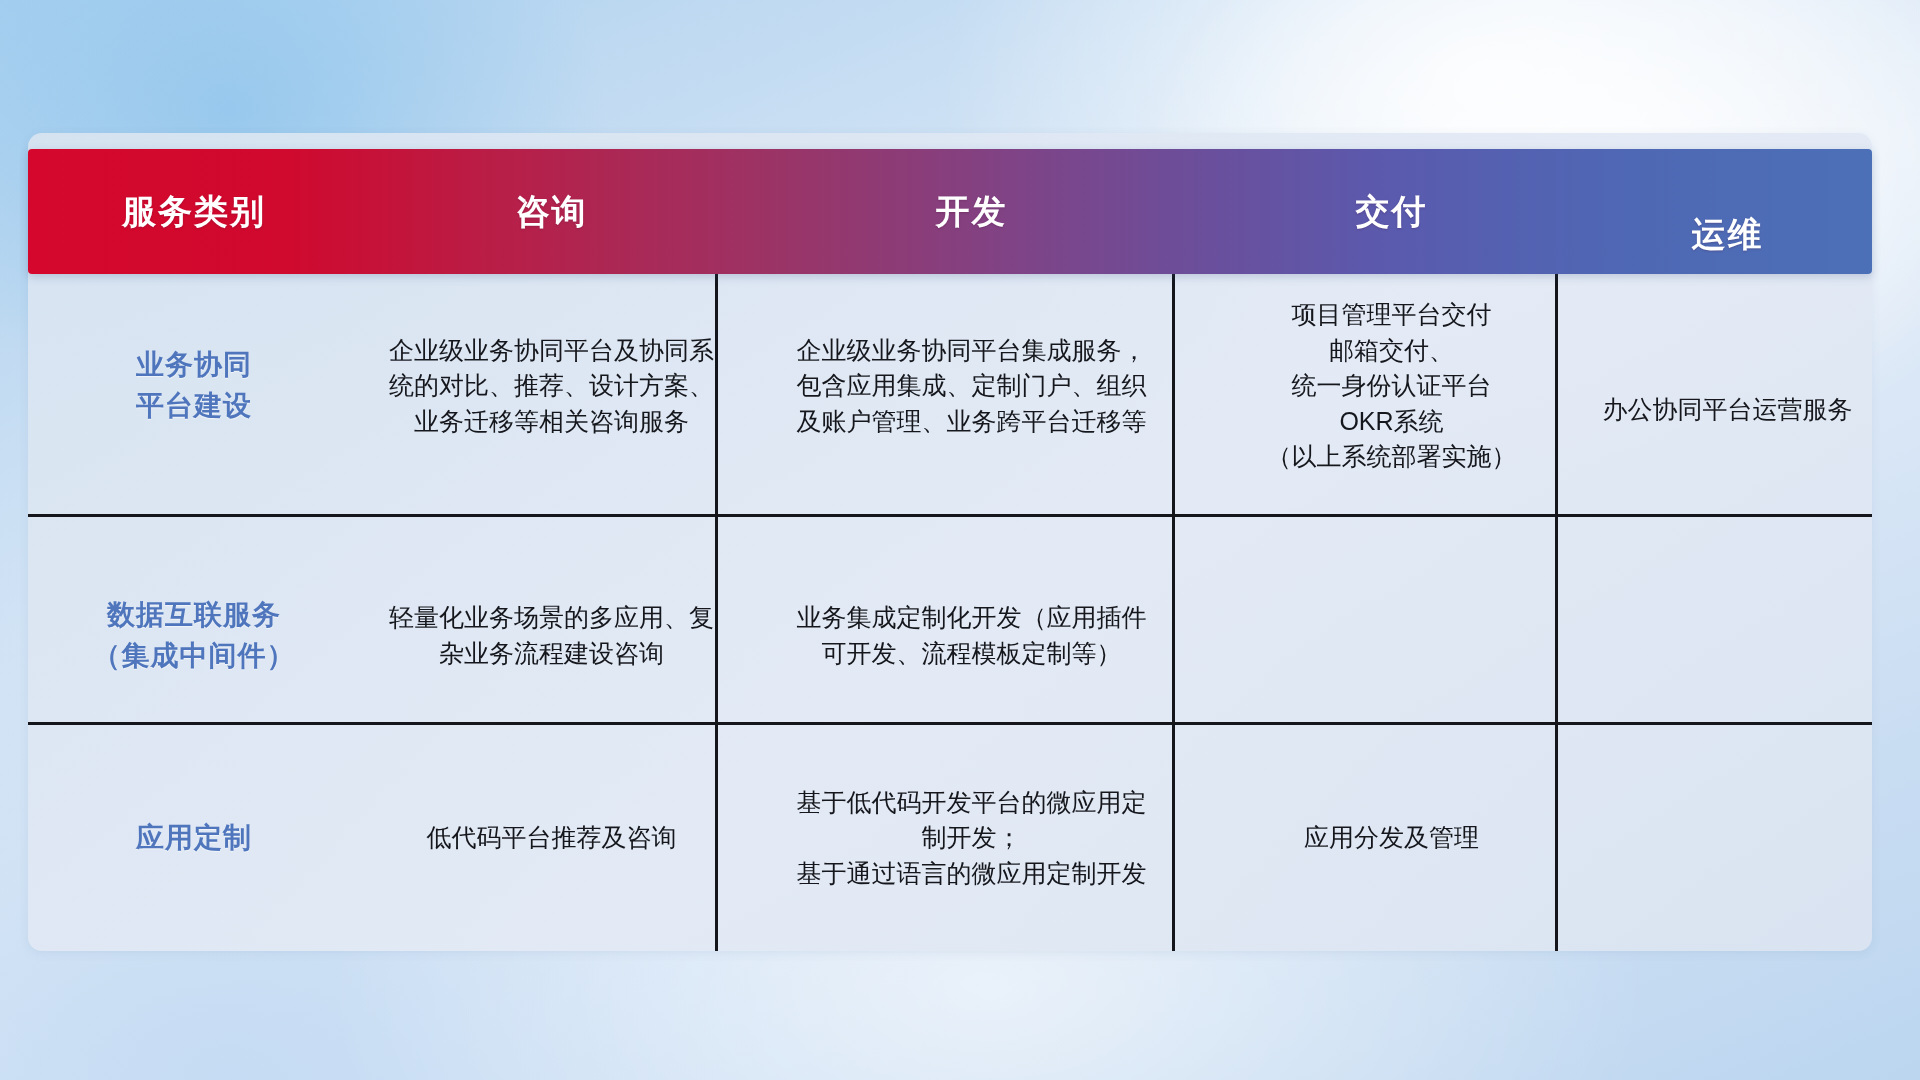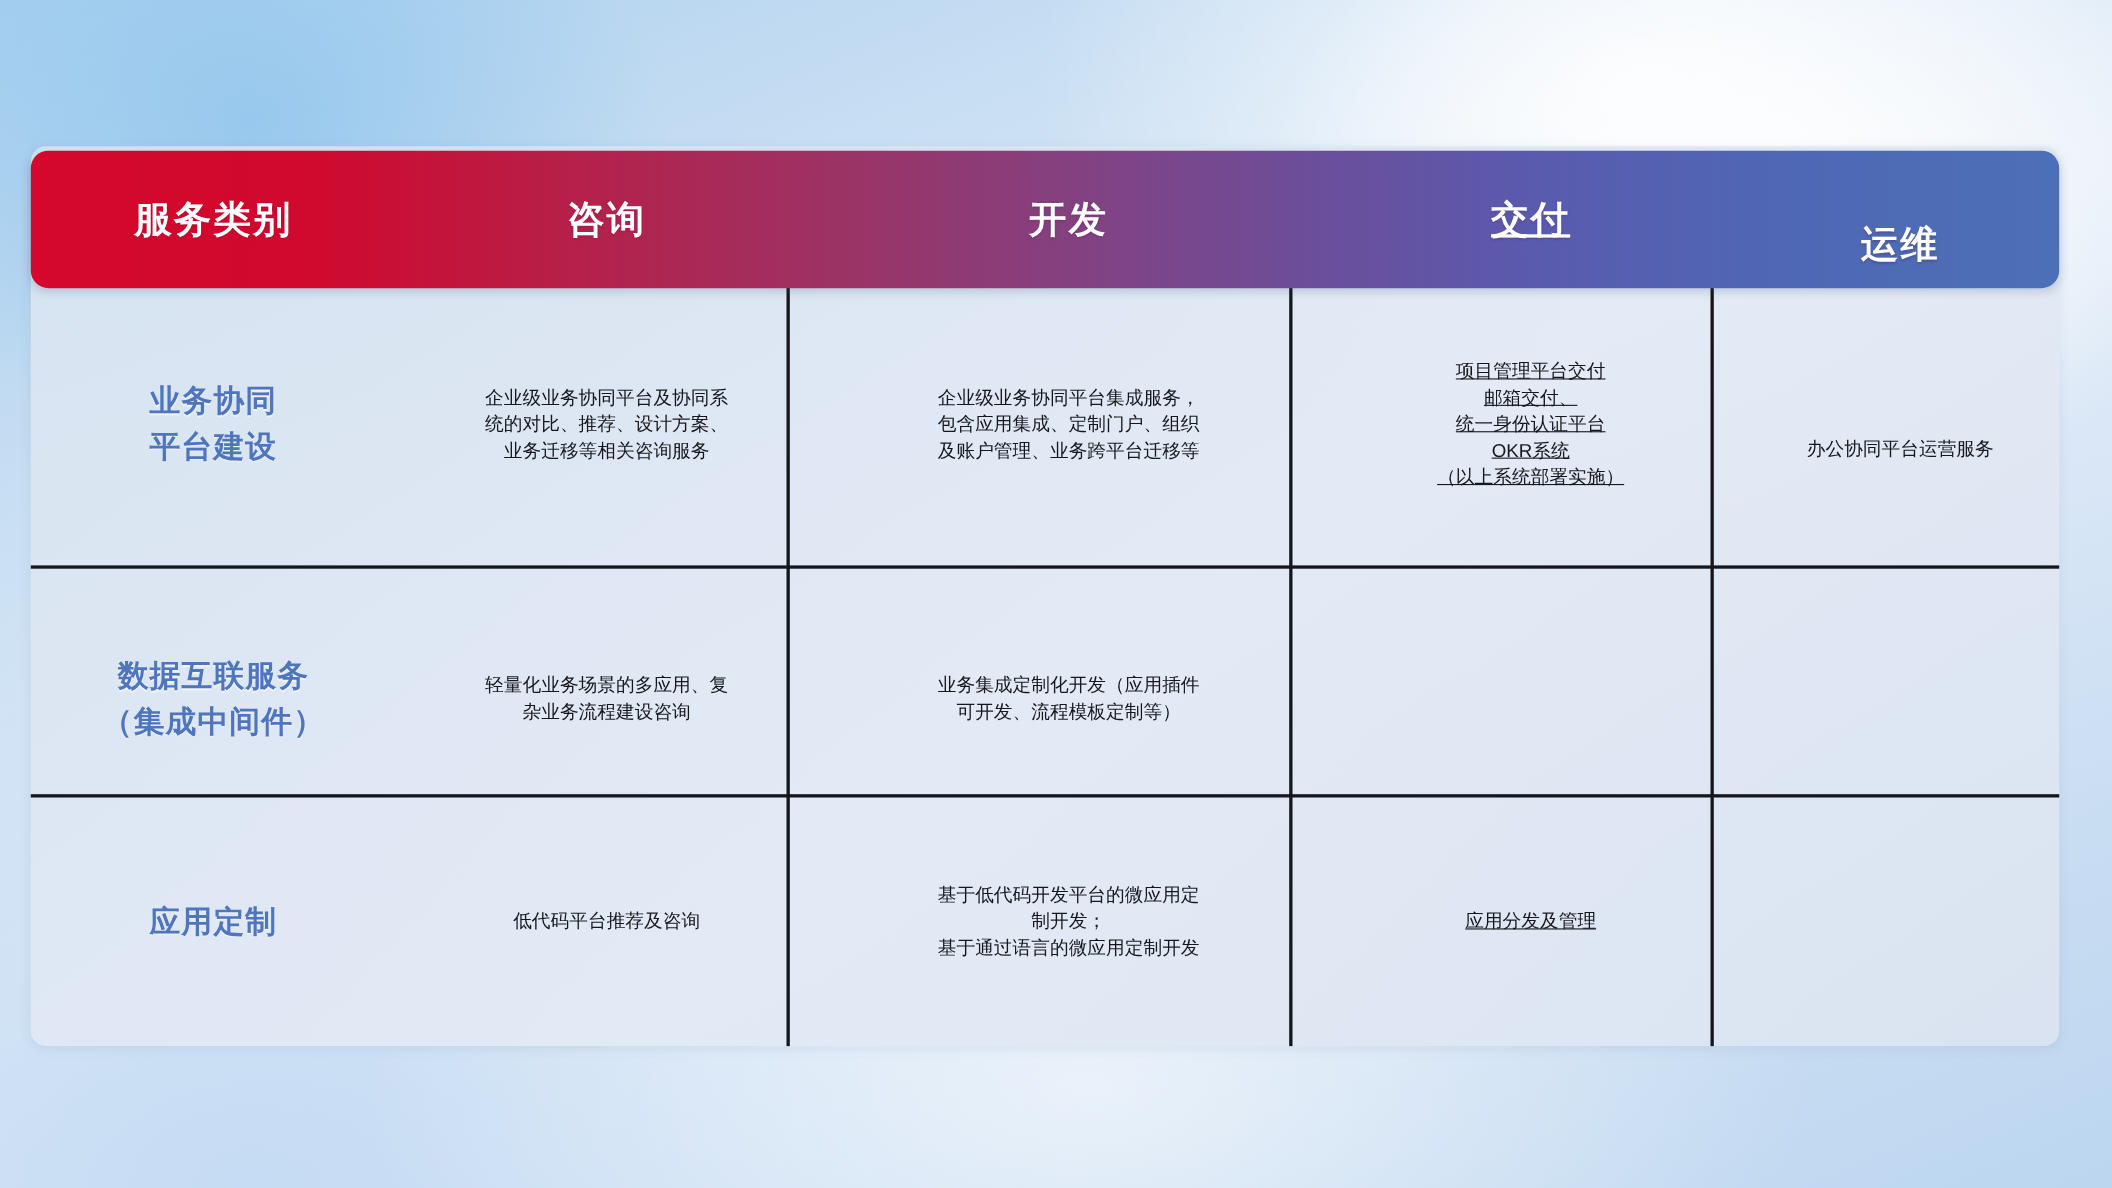--- a/index.html
+++ b/index.html
@@ -26,49 +26,49 @@
     position:absolute;left:28px;top:133px;width:1844px;height:818px;
   }
   .table-body{
     position:absolute;left:0;top:0;width:100%;height:100%;
     border-radius:14px;
     background:linear-gradient(145deg, rgba(216,228,241,.94) 0%, rgba(222,231,243,.94) 30%, rgba(227,234,245,.95) 55%, rgba(219,228,241,.94) 100%);
     box-shadow:0 2px 10px rgba(90,120,160,.10);
     overflow:hidden;
   }
   .header-bar{
-    position:absolute;left:0;top:4px;width:1844px;height:125px;
-    border-radius:16px;
+    position:absolute;left:0;top:16px;width:1844px;height:125px;
+    border-radius:4px;
     background:linear-gradient(90deg,#d5072c 0%, #d0092e 14%, #b71f48 26%, #9c3365 40%, #7e4487 54%, #6a4f9c 64%, #5a5aae 74%, #4f67b4 86%, #4c70b7 100%);
     box-shadow:0 3px 9px rgba(60,80,130,.22);
     z-index:3;
   }
   .header-cells{
     position:absolute;left:0;top:0;width:100%;height:100%;display:flex;align-items:center;
   }
   .hcell{
     color:#ffffff;font-size:34px;font-weight:bold;text-align:center;
     letter-spacing:2px;text-shadow:0 1px 2px rgba(70,20,60,.25);
   }
-  .c1{width:332px;} .c2{width:383px;} .c3{width:457px;text-align:center;} .c4{width:383px;text-decoration:underline;} .c5{width:289px;margin-top:47px;}
+  .c1{width:332px;} .c2{width:383px;} .c3{width:457px;text-align:center;} .c4{width:383px;} .c5{width:289px;margin-top:47px;}
 
   .grid{position:absolute;left:0;top:125px;width:1844px;height:693px;z-index:2;}
   .vline{position:absolute;top:0;width:3px;background:#14161c;}
   .v1{left:687px;height:693px;}
   .v2{left:1144px;height:693px;}
   .v3{left:1527px;height:693px;}
   .hline{position:absolute;left:0;width:1844px;height:3px;background:#14161c;}
   .h1{top:256px;} .h2{top:464px;}
 
   .rows{position:absolute;left:0;top:125px;width:1844px;height:693px;z-index:4;}
   .row{position:absolute;left:0;width:1844px;display:flex;align-items:center;}
   .r1{top:0;height:256px;} .r2{top:259px;height:205px;margin-top:16px;} .r3{top:467px;height:226px;}
 
   .cell{
-    text-align:center;color:#15171c;font-size:17px;line-height:1.42;
+    text-align:center;color:#15171c;font-size:25px;line-height:1.42;
     padding:0 14px;box-sizing:border-box;white-space:pre-line;
   }
   .cat{
     color:#4f76bd;font-weight:bold;font-size:28px;line-height:1.45;
     letter-spacing:1px;text-shadow:0 1px 1px rgba(255,255,255,.6);
   }
 </style>
 </head>
 <body>
 

